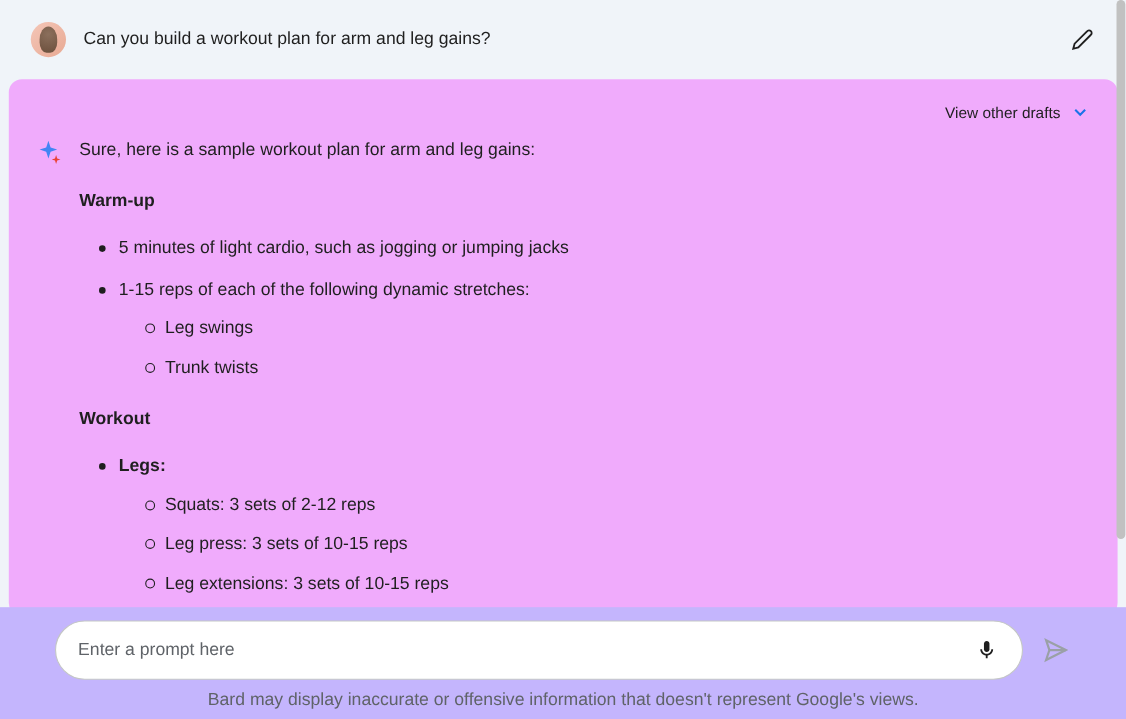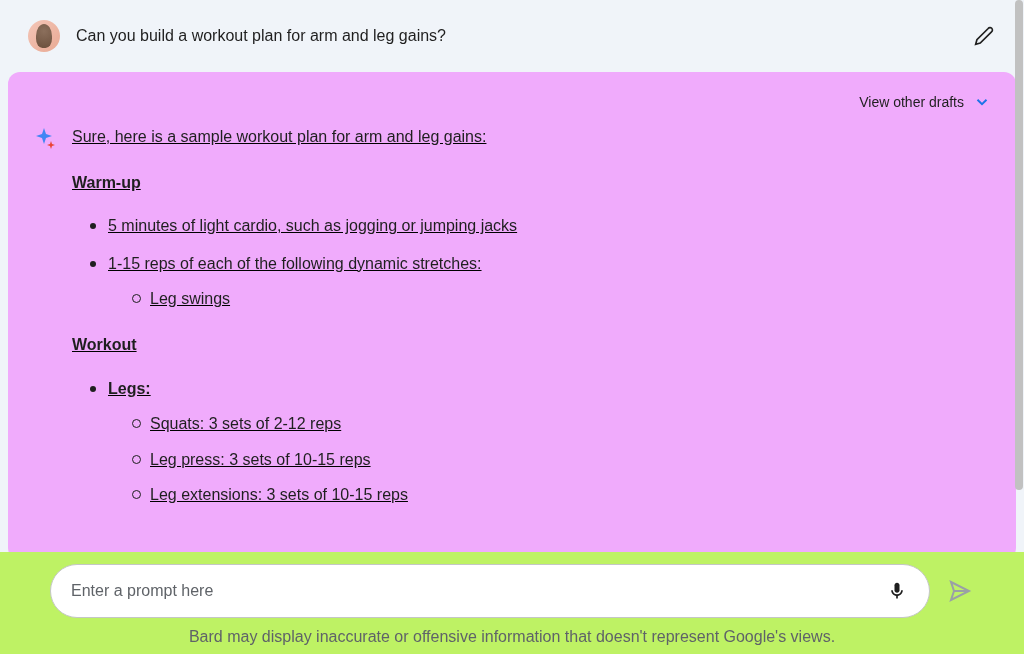--- a/index.html
+++ b/index.html
@@ -83,21 +83,20 @@
       width: 20px;
       height: 20px;
       display: flex;
       align-items: center;
       justify-content: center;
       cursor: pointer;
     }
     .response-body {
       display: flex;
       gap: 16px;
-      text-decoration: underline;
     }
     .bard-icon {
       width: 24px;
       height: 24px;
       flex-shrink: 0;
       position: relative;
       margin-top: 2px;
     }
     .response-content {
       flex: 1;
@@ -152,21 +151,21 @@
       border-radius: 50%;
     }
     .bold-item {
       font-weight: 700;
     }
     .input-area {
       position: absolute;
       bottom: 0;
       left: 0;
       right: 0;
-      background: #bef264;
+      background: #c4b5fd;
       padding: 12px 50px 8px 50px;
     }
     .input-row {
       display: flex;
       align-items: center;
       gap: 16px;
     }
     .prompt-input {
       flex: 1;
       display: flex;
@@ -265,20 +264,21 @@
         <p class="intro-text">Sure, here is a sample workout plan for arm and leg gains:</p>
 
         <p class="section-heading">Warm-up</p>
 
         <ul class="bullet-list">
           <li>5 minutes of light cardio, such as jogging or jumping jacks</li>
           <li>
             <span>1-15 reps of each of the following dynamic stretches:</span>
             <ul class="sub-list">
               <li>Leg swings</li>
+              <li>Trunk twists</li>
             </ul>
           </li>
         </ul>
 
         <p class="section-heading" style="margin-top:20px;">Workout</p>
 
         <ul class="bullet-list">
           <li>
             <span class="bold-item">Legs:</span>
             <ul class="sub-list">

